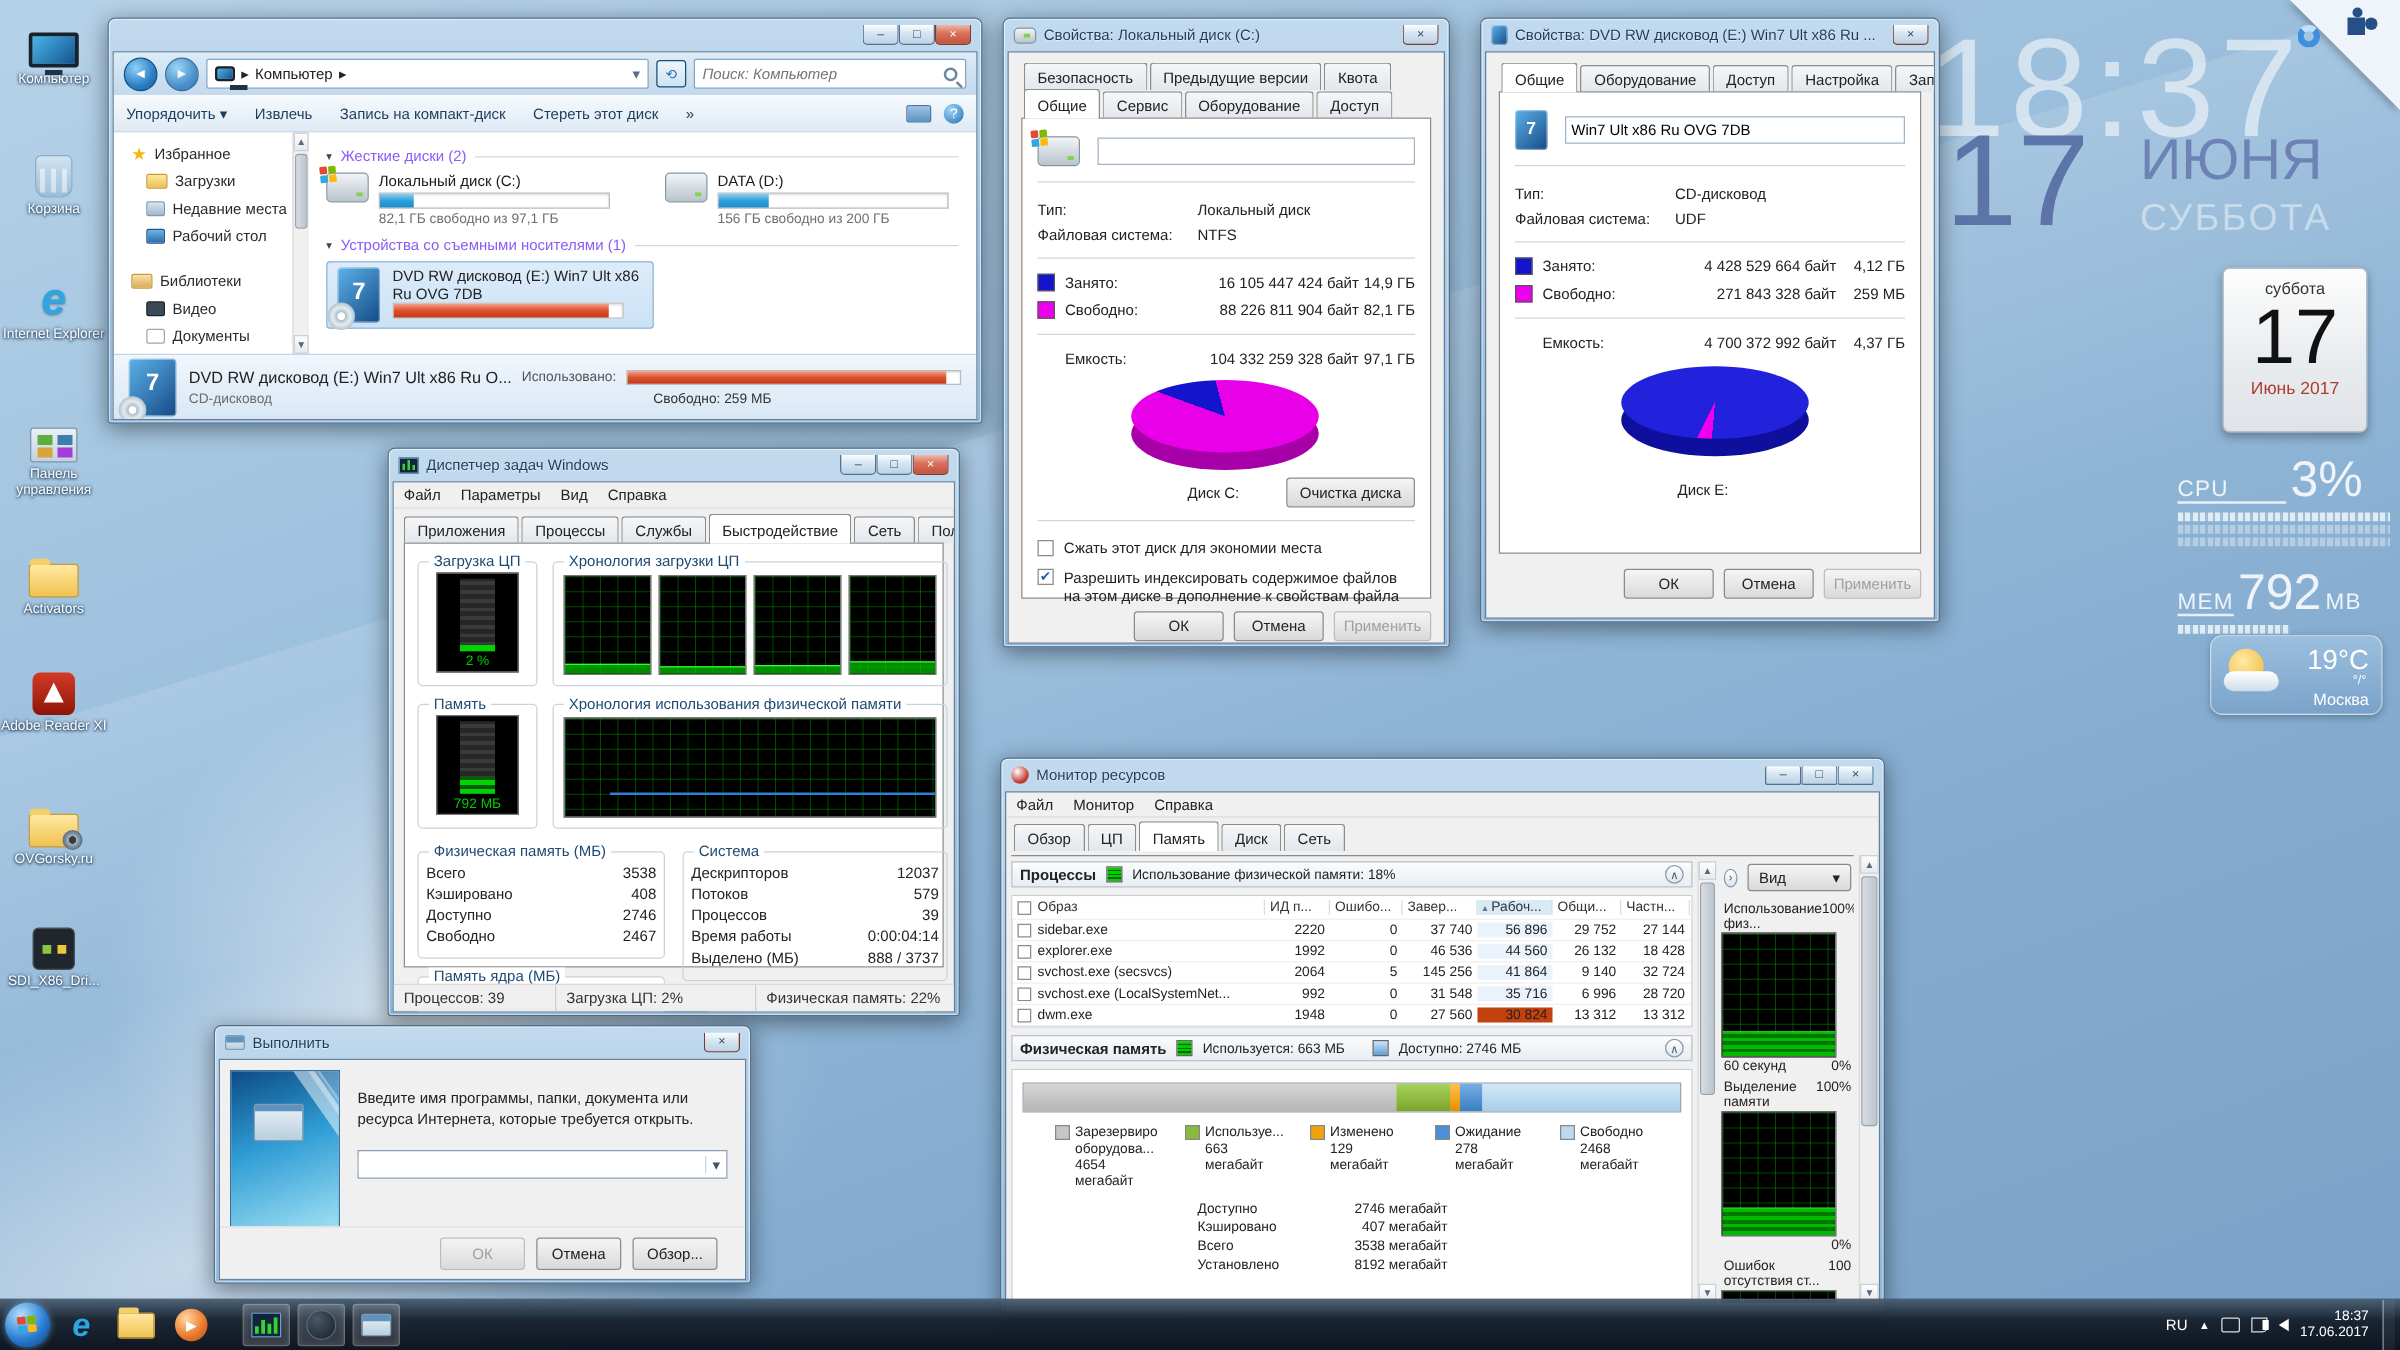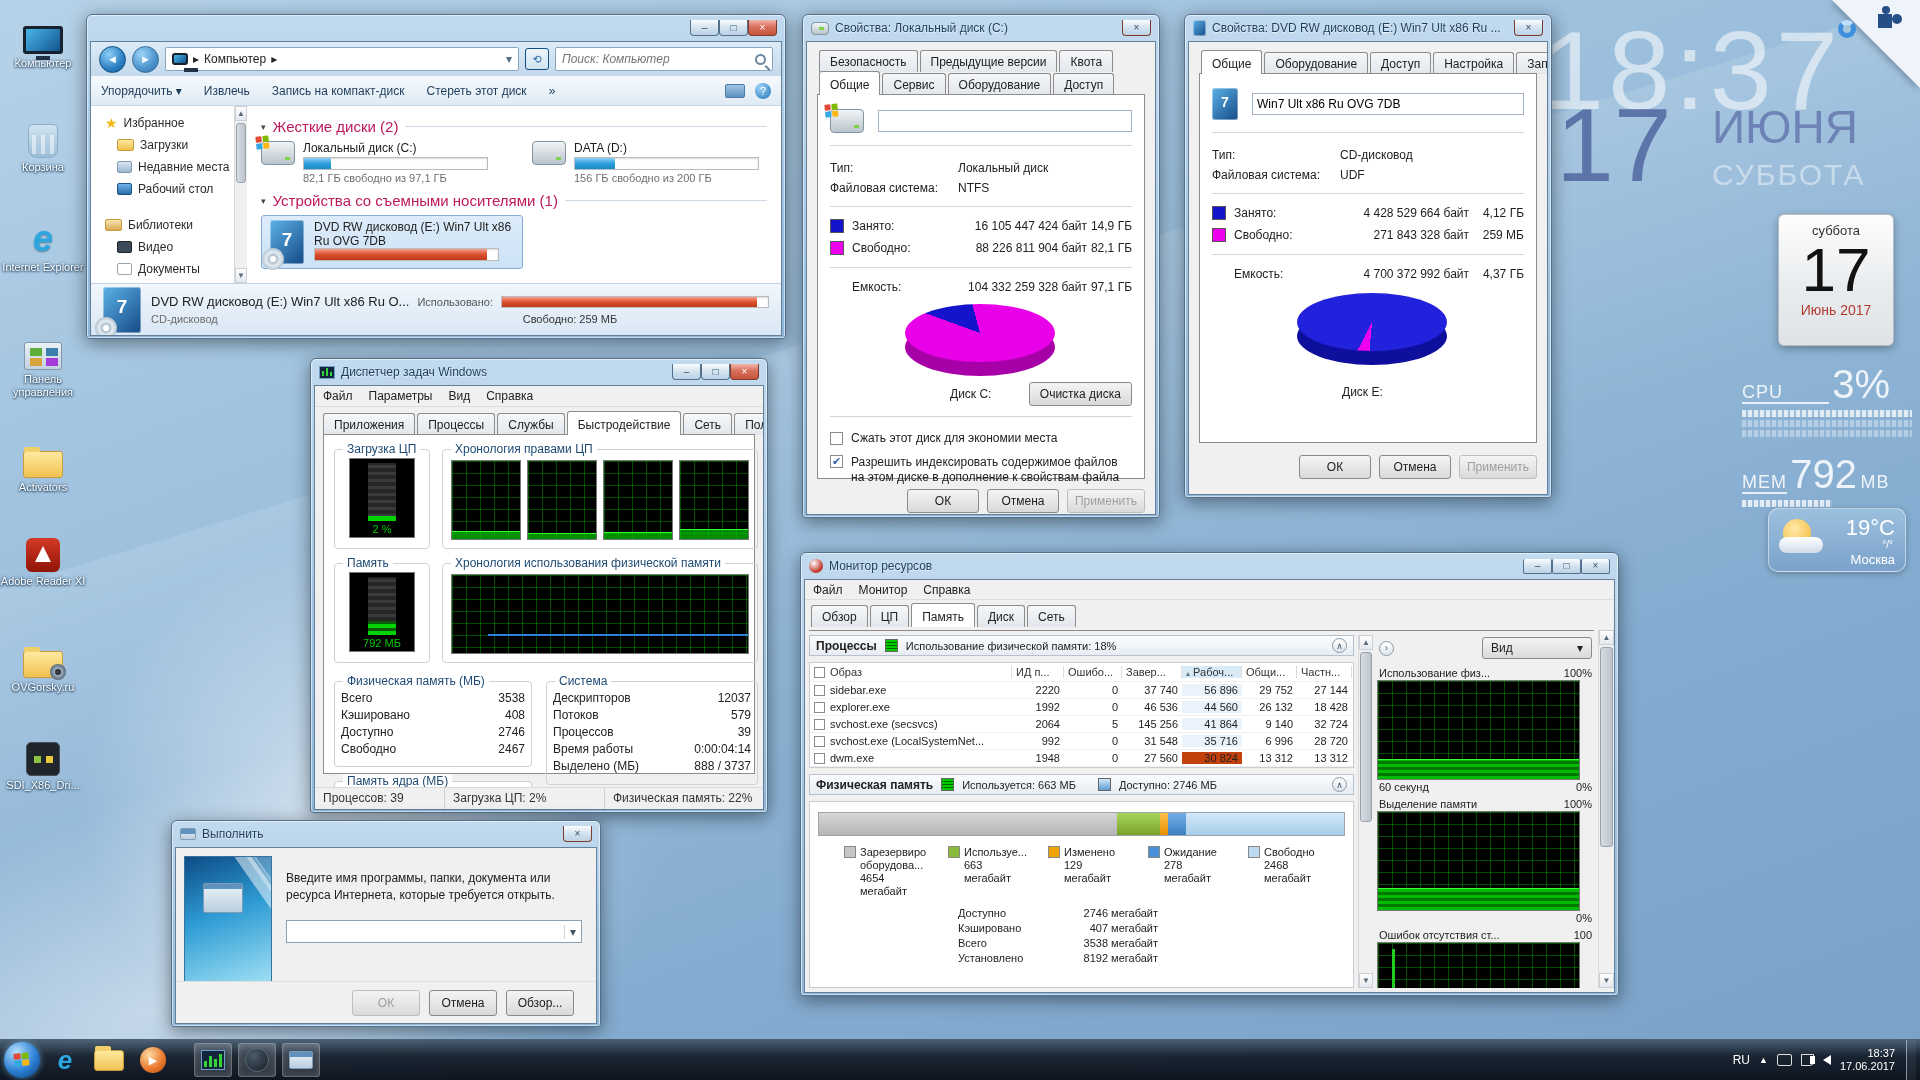--- a/index.html
+++ b/index.html
@@ -154,21 +154,21 @@
     display:flex; align-items:center; padding:0 10px; gap:22px; font-size:12px; color:#1e3c5c; }
   .tb-right { margin-left:auto; display:flex; gap:10px; align-items:center; }
   .viewsic { width:20px; height:14px; background:linear-gradient(#9fc4e2,#5e93c2); border:1px solid #4a7aa6; border-radius:2px; }
   .helpic { width:16px; height:16px; border-radius:50%; background:radial-gradient(circle at 35% 30%,#9fd4f7,#1d72b8); color:#fff;
     font-size:11px; display:flex; align-items:center; justify-content:center; }
   .sbitem { display:flex; align-items:center; gap:6px; height:22px; padding-left:14px; font-size:12px; color:#2b2b2b; }
   .sbitem.sub { padding-left:26px; }
   .fold16 { width:17px; height:12px; border-radius:2px; background:linear-gradient(#ffe9a0,#eec04e); border:1px solid #c79b3b; flex:none; }
   .sq16 { width:15px; height:12px; border-radius:2px; flex:none; }
   .sechdr { display:flex; align-items:center; gap:7px; margin:8px 0 6px; }
-  .sechdr .t { color:#be185d; font-size:15px; white-space:nowrap; }
+  .sechdr .t { color:#8b5cf6; font-size:12px; white-space:nowrap; }
   .sechdr .rule { flex:1; border-top:1px solid #cdd9e4; }
   .drive { display:flex; gap:8px; align-items:flex-start; }
   .drive .nm { font-size:12px; color:#1c1c1c; margin-bottom:2px; }
   .drive .cap { font-size:11px; color:#6f6f6f; margin-top:2px; }
   .selitem { background:linear-gradient(#ddecfa,#cbe2f6); border:1px solid #84acd4; border-radius:3px; }
   .details { position:absolute; left:0; right:0; bottom:0; height:52px;
     background:linear-gradient(#f0f6fc,#d9e7f5); border-top:1px solid #c4d5e4; display:flex; align-items:center; padding:0 12px; gap:10px; }
 
   
   .rm-sechdr { height:21px; background:linear-gradient(#fbfcfd,#e7edf3); border:1px solid #b8c2cc;
@@ -656,21 +656,21 @@
       <div class="page" style="position:relative;margin:-1px 8px 0;height:340px">
         <div class="grp" style="left:10px;top:14px;width:96px;height:100px">
           <span class="glbl" style="background:#fff">Загрузка ЦП</span>
           <div class="bp" style="position:absolute;left:14px;top:8px;width:66px;height:80px">
             <div style="position:absolute;left:18px;top:4px;bottom:16px;width:28px;background:repeating-linear-gradient(to top,#262626 0 4px,#3a3a3a 4px 7px)"></div>
             <div style="position:absolute;left:18px;bottom:16px;width:28px;height:5px;background:#00d400"></div>
             <div style="position:absolute;left:0;right:0;bottom:2px;text-align:center;color:#0c0;font-size:11px">2 %</div>
           </div>
         </div>
         <div class="grp" style="left:118px;top:14px;width:316px;height:100px">
-          <span class="glbl" style="background:#fff">Хронология правами ЦП</span>
+          <span class="glbl" style="background:#fff">Хронология загрузки ЦП</span>
           <div style="position:absolute;left:8px;top:10px;right:8px;bottom:8px;display:flex;gap:6px">
             <div class="bp grid" style="flex:1">
                 <div class="gfill" style="height:8px"></div>
               </div>
             <div class="bp grid" style="flex:1">
                 <div class="gfill" style="height:6px"></div>
               </div>
             <div class="bp grid" style="flex:1">
                 <div class="gfill" style="height:7px"></div>
               </div>
@@ -756,21 +756,21 @@
         <span class="btn" style="position:absolute;left:240px;top:368px;width:178px;height:26px">Монитор ресурсов...</span>
       </div>
       <div style="position:absolute;left:0;right:0;bottom:0;height:22px;display:flex;background:#f0f0f0;border-top:1px solid #d9d9d9;font-size:12px;color:#333">
         <span style="width:130px;padding:3px 8px;border-right:1px solid #d0d0d0">Процессов: 39</span>
         <span style="width:160px;padding:3px 8px;border-right:1px solid #d0d0d0">Загрузка ЦП: 2%</span>
         <span style="flex:1;padding:3px 8px">Физическая память: 22%</span>
       </div>
     </div>
   </div>
 
-  <div class="win" style="left:800px;top:552px;width:819px;height:444px">
+  <div class="win" style="left:800px;top:606px;width:708px;height:444px">
     <div class="tbar">
       <span style="width:14px;height:14px;border-radius:50%;background:radial-gradient(circle at 35% 30%,#fff,#c23b2e 65%);display:inline-block"></span>
       <span class="ttl">Монитор ресурсов</span>
       <div class="wbtns">
         <div class="wbtn" style="border-radius:2px;height:15px">–</div>
         <div class="wbtn" style="border-radius:2px;height:15px">□</div>
         <div class="wbtn" style="border-radius:2px;height:15px">×</div>
       </div>
     </div>
     <div class="client" style="height:414px">

